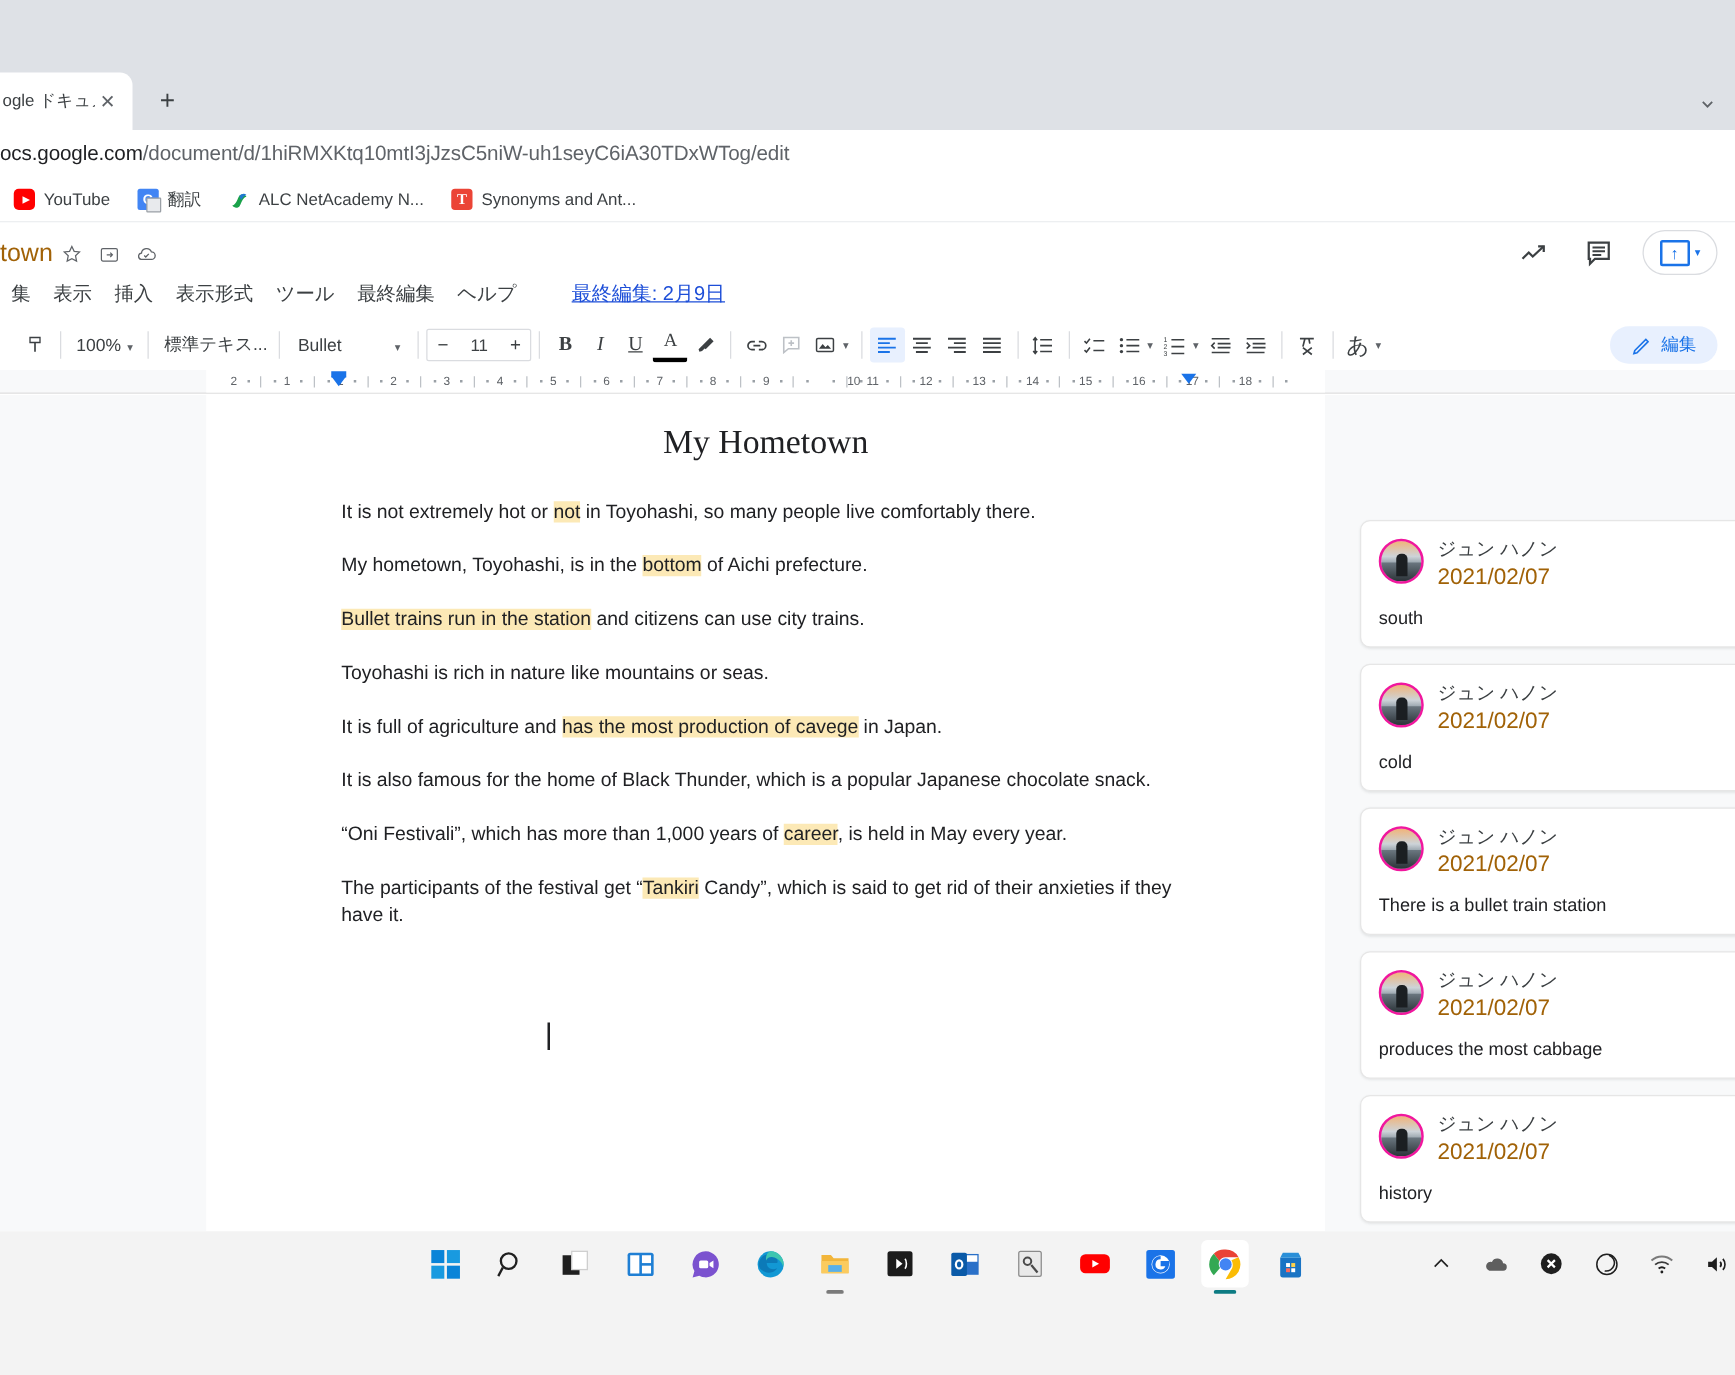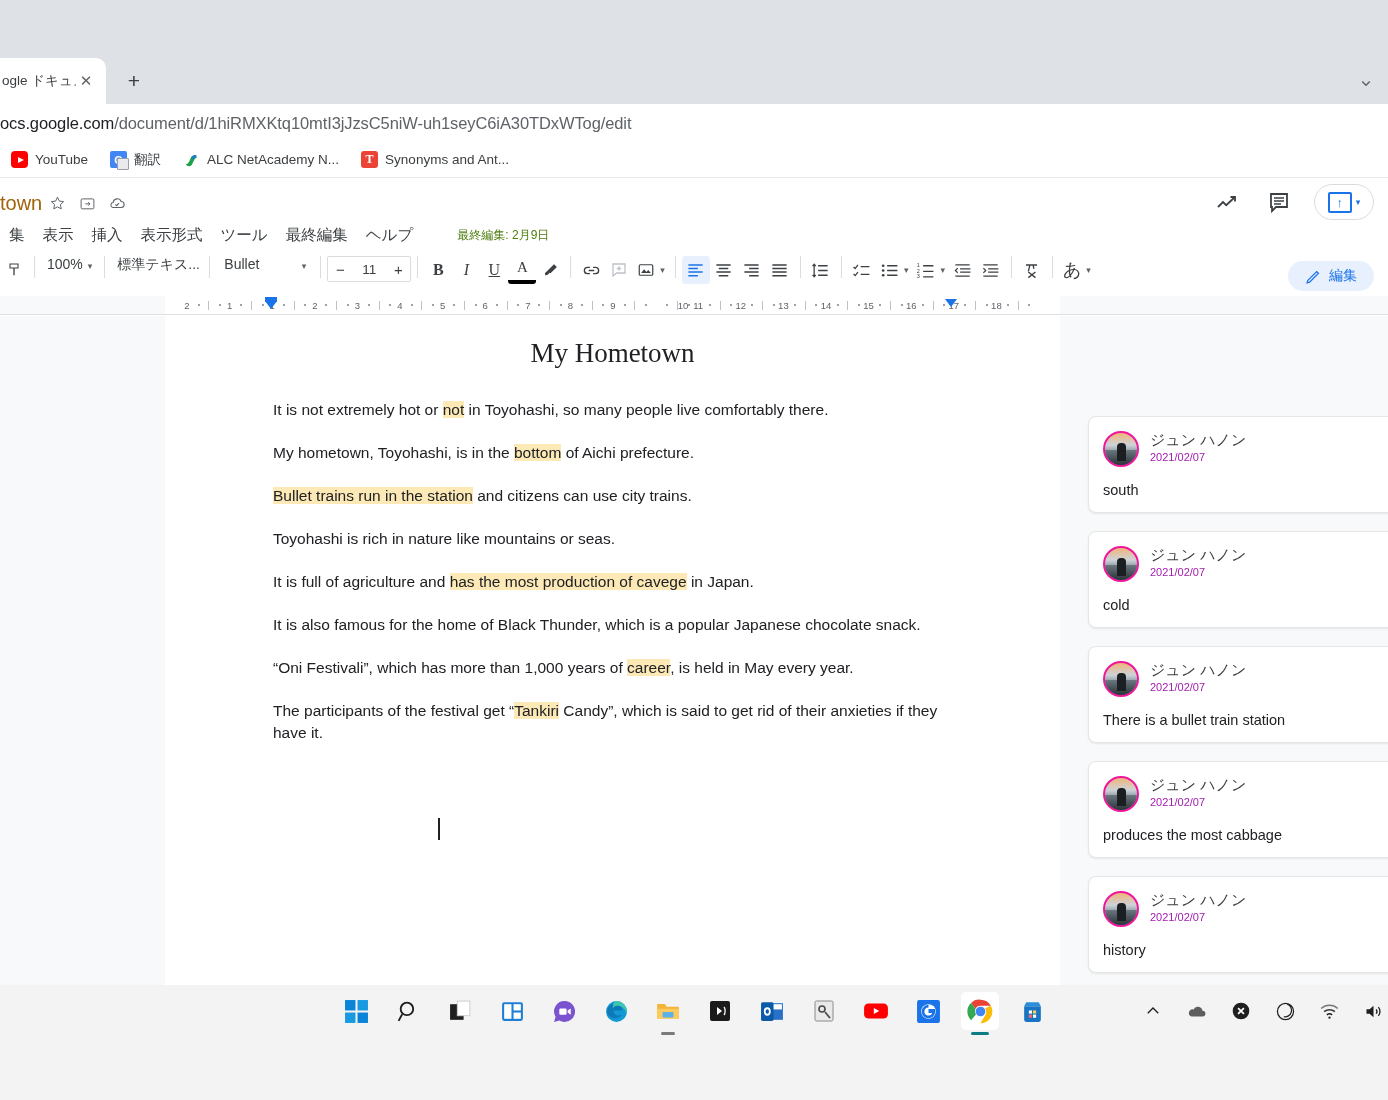--- a/index.html
+++ b/index.html
@@ -107,21 +107,21 @@
   }
 
   .menubar {
     position: absolute; left: 0; top: 44px; height: 26px;
     display: flex; align-items: center;
   }
   .menu-item {
     font-size: 15.5px; color: #3c4043; padding: 0 9px; white-space: nowrap;
   }
   .lastedit {
-    font-size: 12px; color: #4d7c0f; 
+    font-size: 16px; color: #1d4ed8; text-decoration: underline;
     margin-left: 35px; white-space: nowrap;
   }
 
   .hdr-right {
     position: absolute; right: 14px; top: 6px; display: flex;
     align-items: center; gap: 18px;
   }
   .hdr-ico { width: 34px; height: 34px; display: flex; align-items: center; justify-content: center; color: #3c4043; }
   .share-btn {
     width: 60px; height: 36px; border: 1px solid #dadce0; border-radius: 18px;
@@ -131,21 +131,21 @@
   .share-box {
     width: 24px; height: 21px; border: 2px solid #1a73e8; border-radius: 2px;
     display: flex; align-items: center; justify-content: center; color: #1a73e8;
     font-size: 13px; line-height: 1;
   }
   .share-caret { color: #1a73e8; font-size: 9px; }
 
   
   .toolbar {
     position: absolute; left: 0; top: 78px; width: 1388px; height: 40px;
-    display: flex; align-items: flex-start; padding-left: 0px;
+    display: flex; align-items: center; padding-left: 14px;
   }
   .tb-btn {
     height: 28px; min-width: 28px; display: flex; align-items: center;
     justify-content: center; color: #3c4043; font-size: 15px; border-radius: 3px;
     padding: 0 4px;
   }
   .tb-sep { width: 1px; height: 22px; background: #dadce0; margin: 0 6px; }
   .tb-zoom { font-size: 14px; color: #3c4043; padding: 0 6px; }
   .tb-style { font-size: 14px; color: #3c4043; padding: 0 6px; width: 92px; overflow:hidden; white-space:nowrap; }
   .tb-font { font-size: 14px; color: #3c4043; padding: 0 8px; width: 98px; }
@@ -236,21 +236,21 @@
   }
   .avatar .road {
     position: absolute; left: 0; right: 0; top: 52%; bottom: 0;
     background: linear-gradient(#6b7780, #2b3338);
   }
   .avatar .fig {
     position: absolute; left: 50%; top: 30%; width: 9px; height: 18px;
     margin-left: -4.5px; background: #1b1f22; border-radius: 4px 4px 0 0;
   }
   .cname { font-size: 15px; color: #3c4043; line-height: 1.25; }
-  .cdate { font-size: 11px; color: #a21caf; margin-top: 1px; }
+  .cdate { font-size: 18px; color: #a16207; margin-top: 1px; }
   .cbody { font-size: 14.5px; color: #202124; margin-top: 15px; }
 
   
   .taskbar {
     position: absolute; left: 0; top: 985px; width: 1388px; height: 115px;
     background: #f3f3f3;
   }
   .tb-center {
     position: absolute; left: 0; top: 0; width: 1388px; height: 52px;
     display: flex; align-items: center; justify-content: center; gap: 14px;

